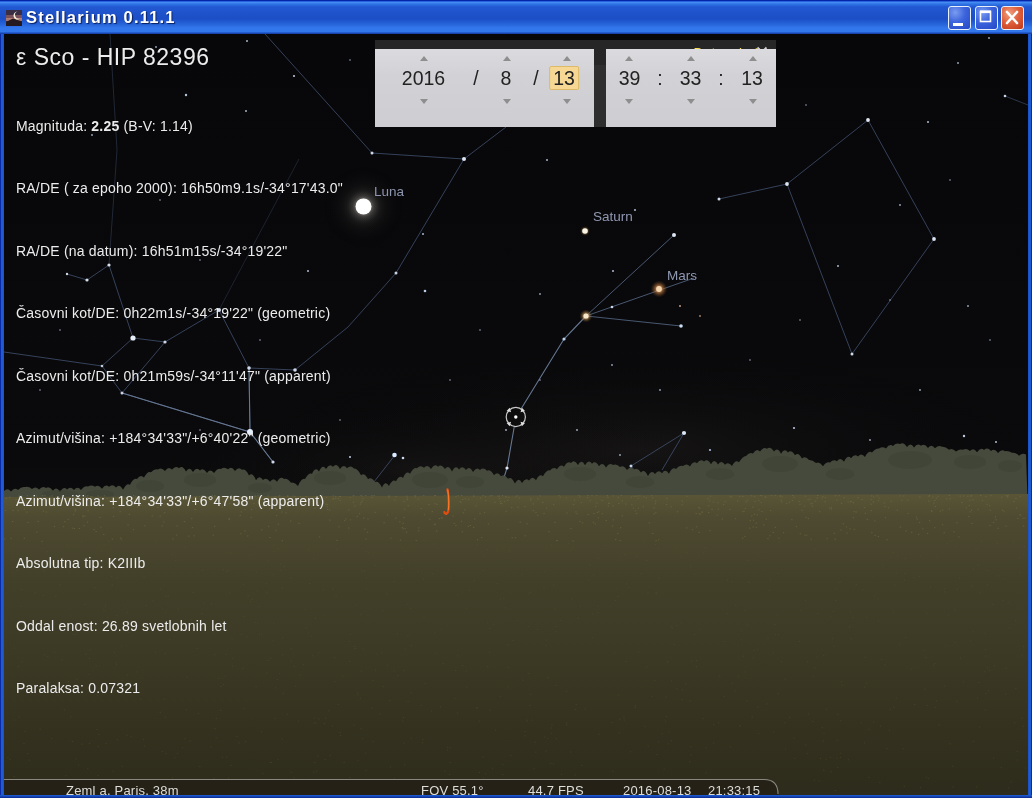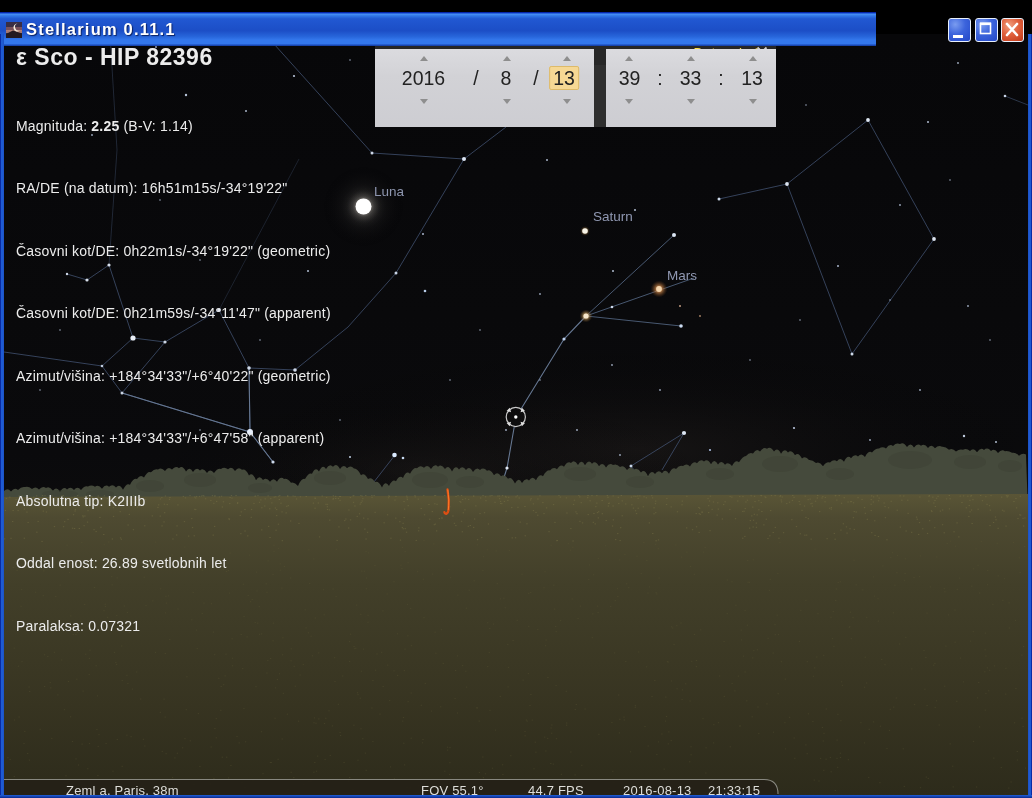--- a/index.html
+++ b/index.html
@@ -1,32 +1,32 @@
 <!DOCTYPE html>
 <html><head>
 <meta charset="utf-8">
 <style>
   html,body{margin:0;padding:0;background:#000;}
   #win{position:relative;width:1032px;height:798px;overflow:hidden;background:#000;font-family:"Liberation Sans",sans-serif;}
   
-  #titlebar{position:absolute;left:0;top:12px;width:852px;height:34px;
-    background:linear-gradient(to bottom,#01138c 0%,#0a39c8 3%,#4a92f5 6%,#3278e8 11%,#2158d2 20%,#1c4ec6 55%,#2765da 72%,#3377ec 82%,#3377ec 93%,#1d4fc0 97%,#123a9a 100%);padding-left:24px;}
+  #titlebar{position:absolute;left:0;top:0;width:1032px;height:34px;
+    background:linear-gradient(to bottom,#01138c 0%,#0a39c8 3%,#4a92f5 6%,#3278e8 11%,#2158d2 20%,#1c4ec6 55%,#2765da 72%,#3377ec 82%,#3377ec 93%,#1d4fc0 97%,#123a9a 100%);}
   #titletext{position:absolute;left:26px;top:8px;color:#fff;font-size:16.5px;font-weight:bold;
     text-shadow:1px 1px 1px #0a2060;letter-spacing:1.2px;}
   #borderL,#borderR{position:absolute;top:34px;width:4px;height:761px;
     background:linear-gradient(to right,#00138c,#2160d8 40%,#1b51c8);}
   #borderL{left:0;}
   #borderR{left:1028px;background:linear-gradient(to left,#00138c,#2160d8 40%,#1b51c8);}
   #borderB{position:absolute;left:0;top:795px;width:1032px;height:3px;background:linear-gradient(to bottom,#2160d8,#0a2890);}
   .xpbtn{position:absolute;top:6px;width:23px;height:24px;border-radius:3px;border:1px solid #e8f0fc;box-sizing:border-box;}
   .xpblue{background:radial-gradient(circle at 30% 25%,#7a9cf0 0%,#3c64dc 45%,#2348c8 100%);}
   .xpred{background:radial-gradient(circle at 35% 30%,#f0a080 0%,#e0603c 45%,#c03818 100%);}
   
   #info{position:absolute;left:16px;top:44px;color:#ececec;}
-  #info h1{font-size:23px;font-weight:bold;margin:0 0 12px 0;letter-spacing:0.5px;}
+  #info h1{font-size:23px;font-weight:normal;margin:0 0 12px 0;letter-spacing:0.5px;}
   #info .l{font-size:14px;line-height:14.45px;white-space:pre;letter-spacing:0.2px;margin-top:48px;}
   
   #dlg{position:absolute;left:375px;top:40px;width:401px;height:87px;}
   #dlgtitle{position:absolute;left:0;top:0;width:401px;height:25px;background:rgba(40,40,40,0.94);}
   #dlgtitle span{position:absolute;left:0;width:100%;text-align:right;top:4.5px;color:#fde047;font-size:13.5px;font-weight:normal;letter-spacing:0.3px;}
   #dlgx{position:absolute;right:8px;top:6px;}
   .panel{position:absolute;top:9px;height:78px;background:linear-gradient(to bottom,#dbdbdf 0%,#d2d2d6 35%,#cdcdd2 100%);}
   #dpanel{left:0;width:219px;}
   #tpanel{left:231px;width:170px;}
   #dlggap{position:absolute;left:219px;top:25px;width:12px;height:62px;background:#2e2e2e;}
@@ -1750,20 +1750,21 @@
       <text x="421" y="795">FOV 55.1°</text>
       <text x="528" y="795">44.7 FPS</text>
       <text x="623" y="795">2016-08-13</text>
       <text x="708" y="795">21:33:15</text>
     </g>
   </svg>
 
   <div id="info">
     <h1>ε Sco - HIP 82396</h1>
     <div class="l">Magnituda: <b>2.25</b> (B-V: 1.14)</div>
+    <div class="l">RA/DE ( za epoho 2000): 16h50m9.1s/-34°17'43.0"</div>
     <div class="l">RA/DE (na datum): 16h51m15s/-34°19'22"</div>
     <div class="l">Časovni kot/DE: 0h22m1s/-34°19'22" (geometric)</div>
     <div class="l">Časovni kot/DE: 0h21m59s/-34°11'47" (apparent)</div>
     <div class="l">Azimut/višina: +184°34'33"/+6°40'22" (geometric)</div>
     <div class="l">Azimut/višina: +184°34'33"/+6°47'58" (apparent)</div>
     <div class="l">Absolutna tip: K2IIIb</div>
     <div class="l">Oddal enost: 26.89 svetlobnih let</div>
     <div class="l">Paralaksa: 0.07321</div>
   </div>
 

